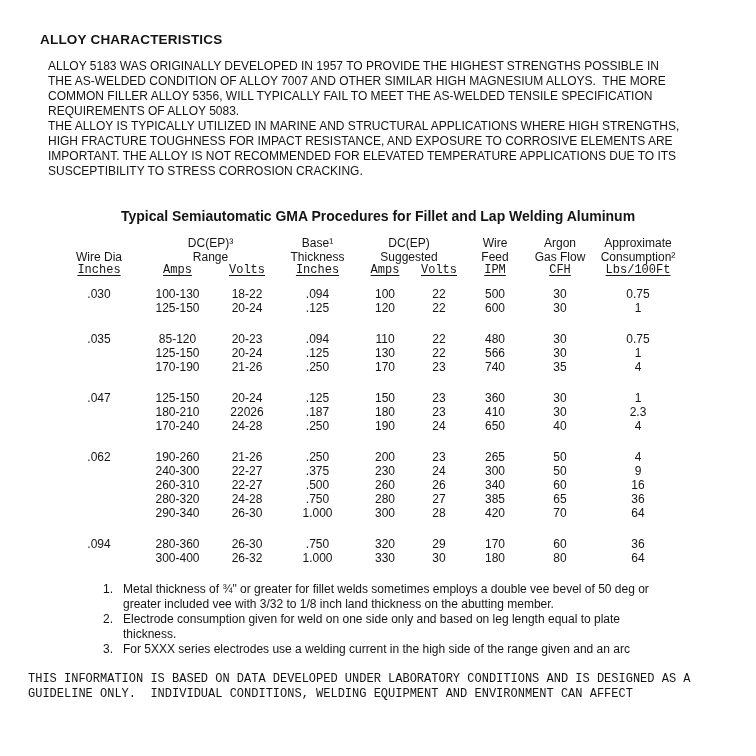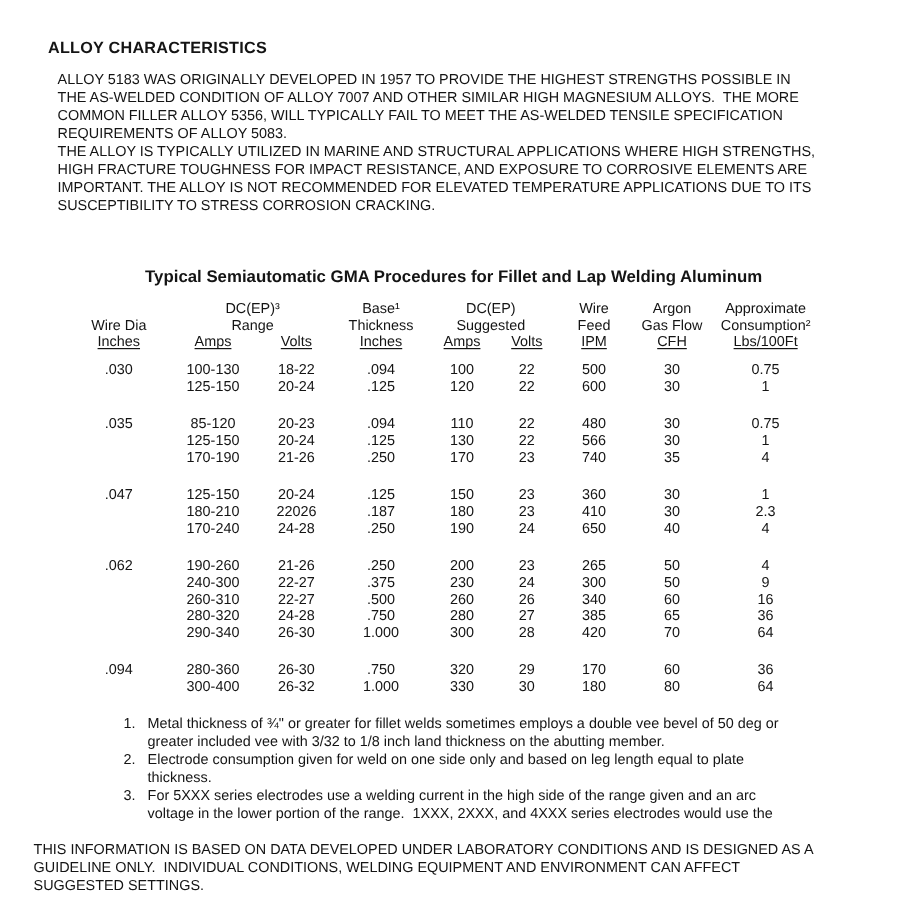--- a/index.html
+++ b/index.html
@@ -11,45 +11,46 @@
     padding:20px 28px 0 28px;
     box-sizing:border-box;
     overflow:hidden;
   }
   h1.doc-title {
     margin:12px; font-size:13.5px; font-weight:bold; line-height:15px; letter-spacing:0.2px;
   }
   .intro { margin-top:12px;margin-left:20px; }
   .intro .line, .footer .line { line-height:15px; white-space:pre; }
   .table-title {
-    margin-top:44px; text-align:center; font-weight:bold; font-size:14px; line-height:15px;
+    margin-top:30px; text-align:center; font-weight:bold; font-size:14px; line-height:15px;
   }
   table.proc {
     border-collapse:collapse; table-layout:fixed;
     width:626px; margin:13px 12px 0 29px;
   }
   table.proc td {
     padding:0; text-align:center; white-space:nowrap; overflow:visible;
     font-size:12px;
   }
   thead td { line-height:13.5px; }
   tbody td { line-height:14px; }
   tr.hdr-underline td {
     text-decoration:underline;
     text-underline-offset:2px;
+    font-family:Liberation Mono, monospace;
   }
   
   td.col-amps-range { text-align:right; padding-right:10px; }
   tr.sp-lead td { line-height:9px; height:9px; }
   tr.sp td { line-height:17px; height:17px; }
   .footnotes { margin:17px 0 0 75px; }
   .fn { display:flex; }
   .fn-num { flex:none; width:20px; line-height:15px; }
   .fn-lines .line { line-height:15px; white-space:pre; }
-  .footer { margin-top:15px; }
+  .footer { margin-top:15px;font-family:Liberation Mono, monospace; }
 </style>
 </head>
 <body>
 
 <h1 class="doc-title">ALLOY CHARACTERISTICS</h1>
 
 <div class="intro" id="intro-block">
     <div class="line">ALLOY 5183 WAS ORIGINALLY DEVELOPED IN 1957 TO PROVIDE THE HIGHEST STRENGTHS POSSIBLE IN</div>
     <div class="line">THE AS-WELDED CONDITION OF ALLOY 7007 AND OTHER SIMILAR HIGH MAGNESIUM ALLOYS.  THE MORE</div>
     <div class="line">COMMON FILLER ALLOY 5356, WILL TYPICALLY FAIL TO MEET THE AS-WELDED TENSILE SPECIFICATION</div>
@@ -301,22 +302,20 @@
       <span class="fn-num">2.</span>
       <div class="fn-lines">
         <div class="line">Electrode consumption given for weld on one side only and based on leg length equal to plate</div>
         <div class="line">thickness.</div>
       </div>
     </div>
     <div class="fn">
       <span class="fn-num">3.</span>
       <div class="fn-lines">
         <div class="line">For 5XXX series electrodes use a welding current in the high side of the range given and an arc</div>
-        <div class="line">voltage in the lower portion of the range.  1XXX, 2XXX, and 4XXX series electrodes would use the</div>
       </div>
     </div>
   </div>
 
 <div class="footer" id="footer-block">
     <div class="line">THIS INFORMATION IS BASED ON DATA DEVELOPED UNDER LABORATORY CONDITIONS AND IS DESIGNED AS A</div>
     <div class="line">GUIDELINE ONLY.  INDIVIDUAL CONDITIONS, WELDING EQUIPMENT AND ENVIRONMENT CAN AFFECT</div>
-    <div class="line">SUGGESTED SETTINGS.</div>
   </div>
 
 </body></html>

